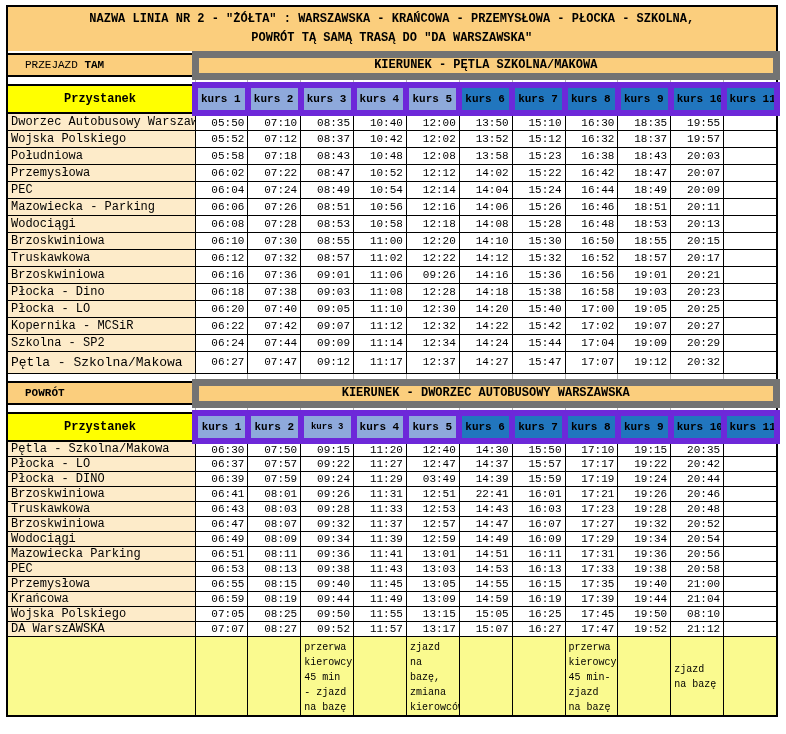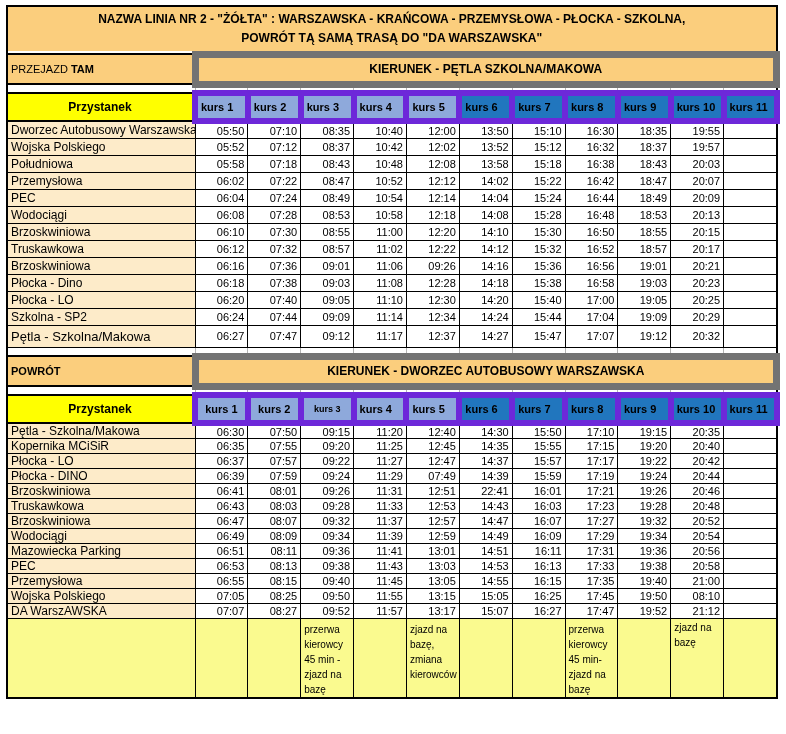--- a/index.html
+++ b/index.html
@@ -1,37 +1,37 @@
 <!DOCTYPE html>
 <html style="--orange: #FBCE7D; --tan: #FDEBC9; --yellow: #FFFF00; --notes: #FAFA8F; --light: #8EA9DB; --dark: #2176BE;"><head>
 <meta charset="utf-8">
 <style>
   html,body{margin:0;padding:0;background:#fff;}
   .page{
     width:786px;height:734px;box-sizing:border-box;
     padding:5px 6px;background:#fff;
-    font-family:Liberation Sans, sans-serif;
+    font-family:Liberation Mono, monospace;
     color:#000;
   }
   table.tt{
     border-collapse:collapse;width:774px;table-layout:fixed;
     border:2px solid #000;
   }
   col.c-stop{width:188px;}
   td{border:1px solid #000;box-sizing:border-box;padding:0;overflow:hidden;white-space:nowrap;}
   
   .title-cell{
     background:var(--orange,#FBCE7D);height:48px;text-align:center;
     font-weight:bold;font-size:12px;border:2px solid #000;vertical-align:middle;
   }
   .title-cell .l{line-height:19px;}
   
   .band-left{
-    background:var(--orange,#FBCE7D);font-size:11px;padding-left:3px;
-    height:30px;border:2px solid #000;vertical-align:middle;
+    background:var(--orange,#FBCE7D);font-size:11px;padding-left:17px;
+    height:22px;border:2px solid #000;vertical-align:middle;
   }
   .band-left .b{font-weight:bold;}
   .band-right{
     background:var(--orange,#FBCE7D);text-align:center;font-weight:bold;
     font-size:12px;border:7px solid #737373;vertical-align:middle;
   }
   
   tr.gap td{border:1px solid #b3b3b3;height:9px;background:#fff;}
   
   .stop-h{
@@ -50,21 +50,21 @@
   td.time{background:#fff;text-align:right;padding-right:3px;font-size:11px;vertical-align:middle;}
   tr.t1 td{height:17px;}
   tr.t1L td{height:22px;}
   tr.t1L td.stop{font-size:13px;}
   tr.t2 td{height:15px;}
   
   td.note{
     background:var(--notes,#FAFA8F);font-size:10px;white-space:normal;
     vertical-align:top;padding:3px 2px 0 3px;line-height:1.5;height:50px;
   }
-  td.note.offset{padding-top:1px;}
+  td.note.offset{padding-top:25px;}
 </style>
 </head>
 <body>
 
 <div class="page">
   <table class="tt">
     <colgroup>
       <col class="c-stop">
       <col span="11">
     </colgroup>
@@ -146,21 +146,21 @@
           <td class="time"></td>
         </tr>
         <tr class="t1">
           <td class="stop">Południowa</td>
           <td class="time">05:58</td>
           <td class="time">07:18</td>
           <td class="time">08:43</td>
           <td class="time">10:48</td>
           <td class="time">12:08</td>
           <td class="time">13:58</td>
-          <td class="time">15:18</td>
+          <td class="time">15:23</td>
           <td class="time">16:38</td>
           <td class="time">18:43</td>
           <td class="time">20:03</td>
           <td class="time"></td>
         </tr>
         <tr class="t1">
           <td class="stop">Przemysłowa</td>
           <td class="time">06:02</td>
           <td class="time">07:22</td>
           <td class="time">08:47</td>
@@ -181,20 +181,34 @@
           <td class="time">10:54</td>
           <td class="time">12:14</td>
           <td class="time">14:04</td>
           <td class="time">15:24</td>
           <td class="time">16:44</td>
           <td class="time">18:49</td>
           <td class="time">20:09</td>
           <td class="time"></td>
         </tr>
         <tr class="t1">
+          <td class="stop">Mazowiecka - Parking</td>
+          <td class="time">06:06</td>
+          <td class="time">07:26</td>
+          <td class="time">08:51</td>
+          <td class="time">10:56</td>
+          <td class="time">12:16</td>
+          <td class="time">14:06</td>
+          <td class="time">15:26</td>
+          <td class="time">16:46</td>
+          <td class="time">18:51</td>
+          <td class="time">20:11</td>
+          <td class="time"></td>
+        </tr>
+        <tr class="t1">
           <td class="stop">Wodociągi</td>
           <td class="time">06:08</td>
           <td class="time">07:28</td>
           <td class="time">08:53</td>
           <td class="time">10:58</td>
           <td class="time">12:18</td>
           <td class="time">14:08</td>
           <td class="time">15:28</td>
           <td class="time">16:48</td>
           <td class="time">18:53</td>
@@ -262,20 +276,34 @@
           <td class="time">06:20</td>
           <td class="time">07:40</td>
           <td class="time">09:05</td>
           <td class="time">11:10</td>
           <td class="time">12:30</td>
           <td class="time">14:20</td>
           <td class="time">15:40</td>
           <td class="time">17:00</td>
           <td class="time">19:05</td>
           <td class="time">20:25</td>
+          <td class="time"></td>
+        </tr>
+        <tr class="t1">
+          <td class="stop">Kopernika - MCSiR</td>
+          <td class="time">06:22</td>
+          <td class="time">07:42</td>
+          <td class="time">09:07</td>
+          <td class="time">11:12</td>
+          <td class="time">12:32</td>
+          <td class="time">14:22</td>
+          <td class="time">15:42</td>
+          <td class="time">17:02</td>
+          <td class="time">19:07</td>
+          <td class="time">20:27</td>
           <td class="time"></td>
         </tr>
         <tr class="t1">
           <td class="stop">Szkolna - SP2</td>
           <td class="time">06:24</td>
           <td class="time">07:44</td>
           <td class="time">09:09</td>
           <td class="time">11:14</td>
           <td class="time">12:34</td>
           <td class="time">14:24</td>
@@ -368,54 +396,40 @@
           <td class="time">11:20</td>
           <td class="time">12:40</td>
           <td class="time">14:30</td>
           <td class="time">15:50</td>
           <td class="time">17:10</td>
           <td class="time">19:15</td>
           <td class="time">20:35</td>
           <td class="time"></td>
         </tr>
         <tr class="t2">
-          <td class="stop">Kopernika MCiSiR</td>
-          <td class="time">06:35</td>
-          <td class="time">07:55</td>
-          <td class="time">09:20</td>
-          <td class="time">11:25</td>
-          <td class="time">12:45</td>
-          <td class="time">14:35</td>
-          <td class="time">15:55</td>
-          <td class="time">17:15</td>
-          <td class="time">19:20</td>
-          <td class="time">20:40</td>
-          <td class="time"></td>
-        </tr>
-        <tr class="t2">
           <td class="stop">Płocka - LO</td>
           <td class="time">06:37</td>
           <td class="time">07:57</td>
           <td class="time">09:22</td>
           <td class="time">11:27</td>
           <td class="time">12:47</td>
           <td class="time">14:37</td>
           <td class="time">15:57</td>
           <td class="time">17:17</td>
           <td class="time">19:22</td>
           <td class="time">20:42</td>
           <td class="time"></td>
         </tr>
         <tr class="t2">
           <td class="stop">Płocka - DINO</td>
           <td class="time">06:39</td>
           <td class="time">07:59</td>
           <td class="time">09:24</td>
           <td class="time">11:29</td>
-          <td class="time">07:49</td>
+          <td class="time">03:49</td>
           <td class="time">14:39</td>
           <td class="time">15:59</td>
           <td class="time">17:19</td>
           <td class="time">19:24</td>
           <td class="time">20:44</td>
           <td class="time"></td>
         </tr>
         <tr class="t2">
           <td class="stop">Brzoskwiniowa</td>
           <td class="time">06:41</td>
@@ -508,20 +522,34 @@
           <td class="time">11:45</td>
           <td class="time">13:05</td>
           <td class="time">14:55</td>
           <td class="time">16:15</td>
           <td class="time">17:35</td>
           <td class="time">19:40</td>
           <td class="time">21:00</td>
           <td class="time"></td>
         </tr>
         <tr class="t2">
+          <td class="stop">Krańcowa</td>
+          <td class="time">06:59</td>
+          <td class="time">08:19</td>
+          <td class="time">09:44</td>
+          <td class="time">11:49</td>
+          <td class="time">13:09</td>
+          <td class="time">14:59</td>
+          <td class="time">16:19</td>
+          <td class="time">17:39</td>
+          <td class="time">19:44</td>
+          <td class="time">21:04</td>
+          <td class="time"></td>
+        </tr>
+        <tr class="t2">
           <td class="stop">Wojska Polskiego</td>
           <td class="time">07:05</td>
           <td class="time">08:25</td>
           <td class="time">09:50</td>
           <td class="time">11:55</td>
           <td class="time">13:15</td>
           <td class="time">15:05</td>
           <td class="time">16:25</td>
           <td class="time">17:45</td>
           <td class="time">19:50</td>

